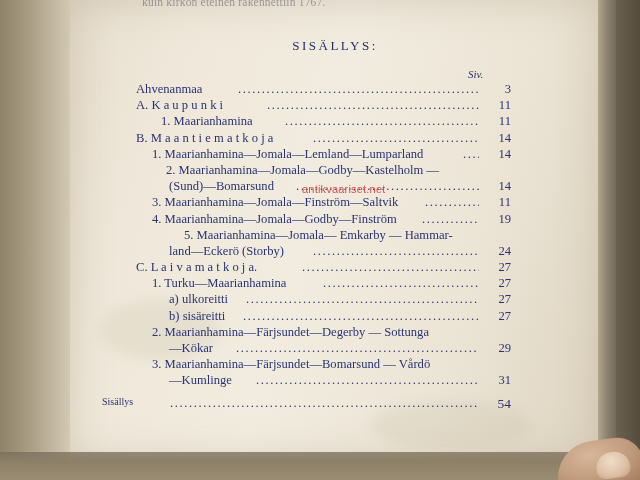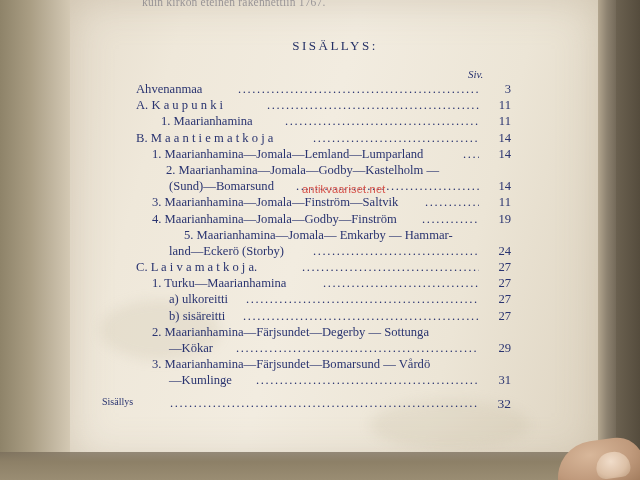--- a/index.html
+++ b/index.html
@@ -279,21 +279,21 @@
             <span class="lbl" style="left: 82px;">3.  Maarianhamina—Färjsundet—Bomarsund — Vårdö</span>
           </div>
           <div class="row">
             <span class="lbl" style="left: 99px;">—Kumlinge</span>
             <span class="dots" style="left: 186px; width: 223px;">..........................................................................................</span>
             <span class="pg" style="left: 415px;">31</span>
           </div>
           <div class="row" style="height: 22px; margin-top: 6px;">
             <span class="lbl" style="left: 32px; font-size: 10px;">Sisällys</span>
             <span class="dots" style="left: 100px; width: 309px;">........................................................................................................................</span>
-            <span class="pg" style="left: 415px; font-size: 13.5px;">32</span>
+            <span class="pg" style="left: 415px; font-size: 13.5px;">54</span>
           </div>
         </div>
 
       <div class="watermark">antikvaariset.net</div>
     </div>
   </div>
 
   <div class="right-edge"></div>
   <div class="far-right"></div>
   <div class="bottom-shadow"></div>

